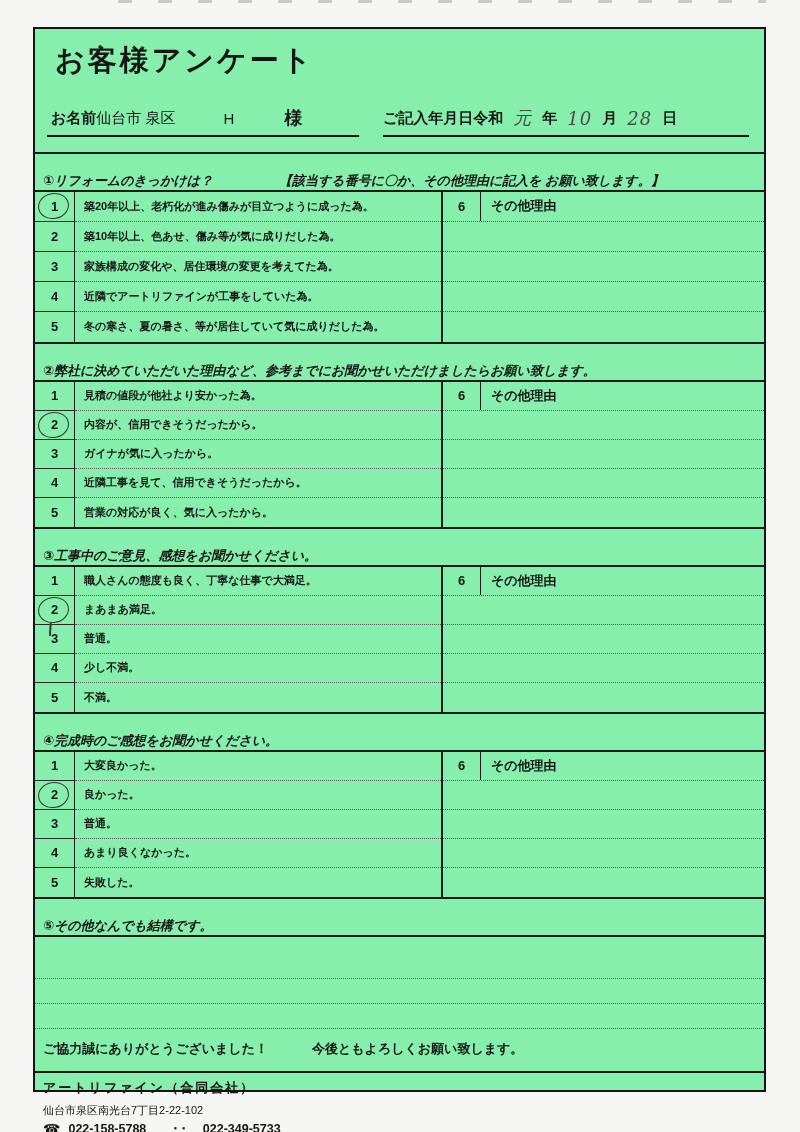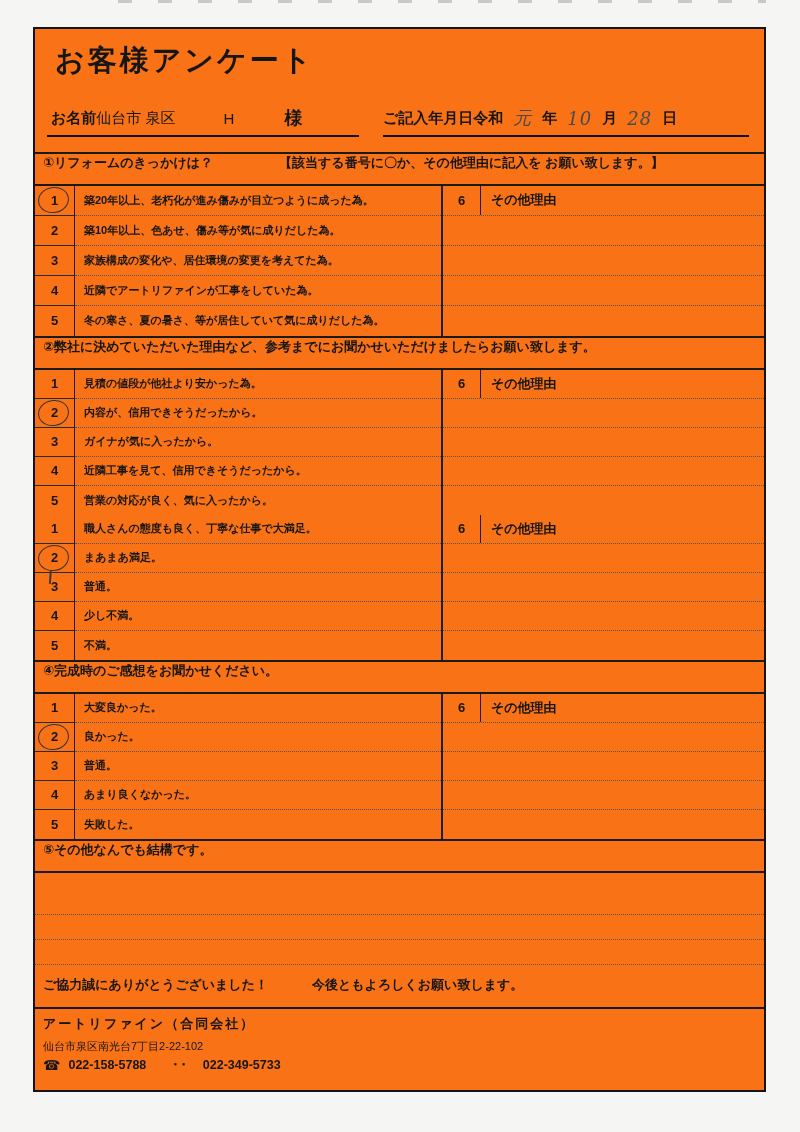--- a/index.html
+++ b/index.html
@@ -13,21 +13,21 @@
   }
   .scan-artifact-top {
     position: absolute; left: 118px; top: 0; width: 648px; height: 3px;
     background: repeating-linear-gradient(90deg, #9c9c9c 0 14px, transparent 14px 40px);
     opacity: .5;
   }
   .paper {
     position: absolute; left: 33px; top: 27px;
     width: 733px; height: 1065px;
     border: 2.5px solid #141414;
-    background: #f97316;
+    background: #86efac;
   }
   
   .form-header { position: relative; height: 122.5px; }
   .form-title {
     position: absolute; left: 20px; top: 12px;
     font-size: 29px; font-weight: bold; letter-spacing: 3px;
   }
   .fill-line {
     position: absolute; top: 72px; height: 36px;
     border-bottom: 2.5px solid #111;
@@ -46,27 +46,28 @@
   }
   .name-line .lbl { margin-left: 4px; }
   .name-line .val { }
   .name-line .initial { margin-left: 48px; }
   .name-line .honorific { margin-left: 50px; }
   .date-line .era { }
   .date-line .hw { margin-left: 10px; }
   .date-line .unit { margin-left: 10px; font-weight: bold; font-size: 15px; }
   
   .sec-header {
-    height: 34px;
+    height: 40px;
     border-top: 2px solid #1a1a1a;
     border-bottom: 2px solid #1a1a1a;
-    display: flex; align-items: flex-start;
+    display: flex; align-items: flex-end;
     padding: 0 8px;
     font-size: 13px; font-weight: bold;
     white-space: nowrap;
+    font-style: italic;
   }
   .sec-header .note { margin-left: 66px; }
   .sec-body { display: flex; }
   .sec-left { width: 406px; }
   .sec-right { flex: 1; border-left: 2px solid #1f1f1f; display: flex; flex-direction: column; }
   .row { display: flex; height: 29px; }
   .sec-body.tall .row, .sec-body.tall .rrow { height: 30px; }
   .num-cell {
     width: 40px; position: relative;
     border-right: 1.8px solid #1f1f1f;
@@ -230,20 +231,23 @@
               <div class="other-label">その他理由</div>
             </div>
             <div class="rrow"></div>
             <div class="rrow"></div>
             <div class="rrow"></div>
             <div class="rrow last"></div>
           </div>
         </div>
       </div>
       <div class="section">
+        <div class="sec-header">
+          <div style="display: inline;">③工事中のご意見、感想をお聞かせください。</div>
+        </div>
         <div class="sec-body">
           <div class="sec-left">
             <div class="row">
               <div class="num-cell">1</div>
               <div class="txt-cell">職人さんの態度も良く、丁寧な仕事で大満足。</div>
             </div>
             <div class="row">
               <div class="num-cell">2<div class="circle tail"></div></div>
               <div class="txt-cell">まあまあ満足。</div>
             </div>

